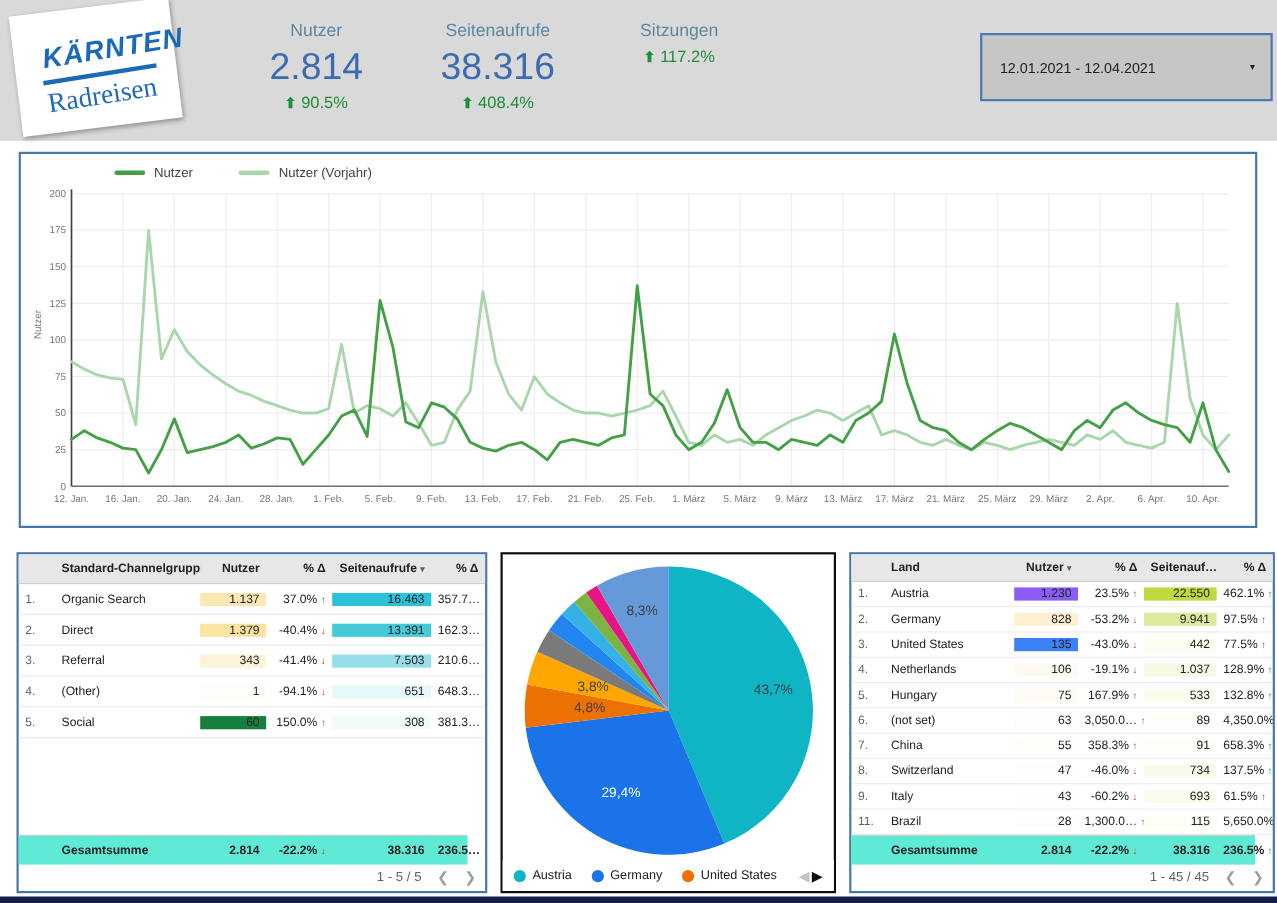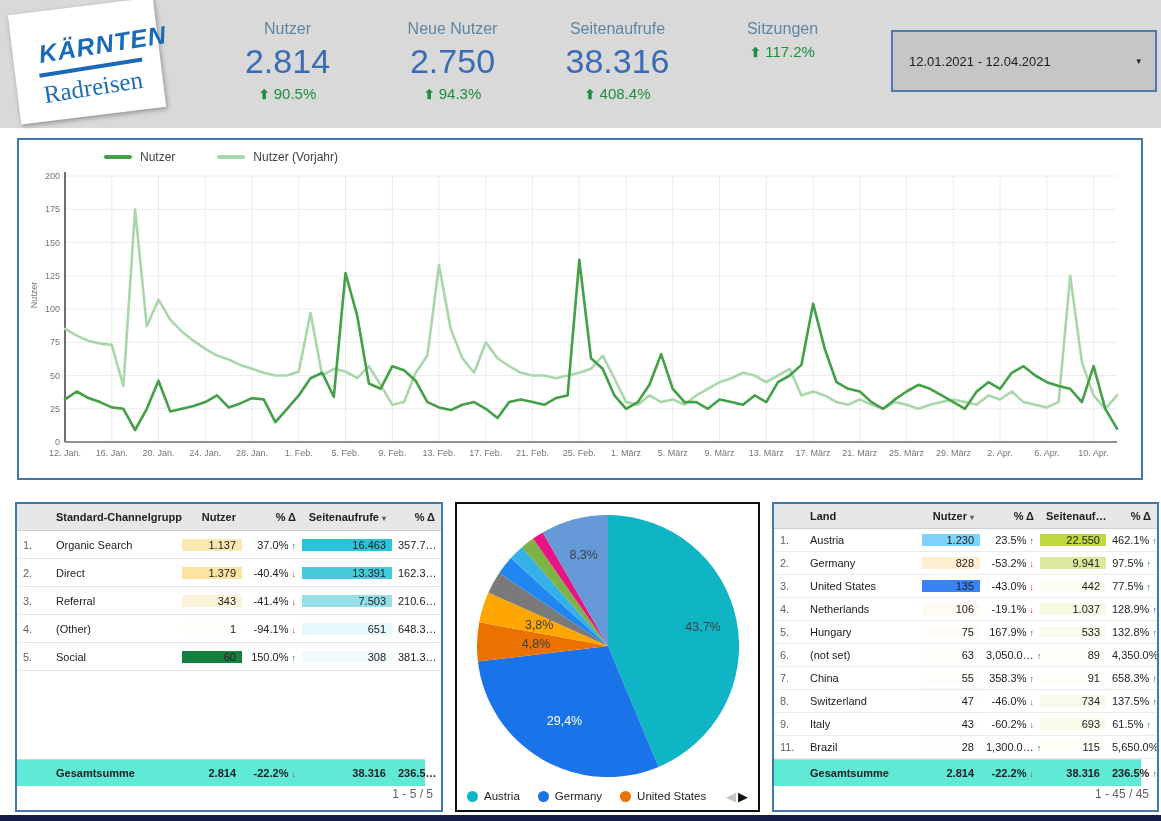--- a/index.html
+++ b/index.html
@@ -41,21 +41,21 @@
     font-size:11px;font-weight:bold;color:#202124;}
   .t-row{display:grid;align-items:center;border-bottom:1px solid #e8e8e8;font-size:11px;color:#202124;}
   .c{padding:0 6px;white-space:nowrap;overflow:hidden;}
   .c.num{color:#5f6368;}
   .c.r{text-align:right;}
   .arr-up{color:#188038;font-size:9px;}
   .arr-down{color:#d93025;font-size:9px;}
   .t-foot{position:absolute;left:0;right:16px;display:grid;align-items:center;font-weight:bold;
     font-size:11px;color:#202124;border-top:1px solid #cfcfcf;background:#5eead4;}
   .t-pager{position:absolute;right:8px;display:flex;align-items:center;gap:14px;
-    font-size:12px;color:#5f6368;flex-direction:column;}
+    font-size:12px;color:#5f6368;}
   .chev{color:#9aa0a6;font-size:13px;cursor:pointer;}
   #channels-panel .t-head,#channels-panel .t-row,#channels-panel .t-foot{grid-template-columns:33px 132px 60px 60px 90px 49px;}
   #channels-panel .t-head{height:26px;}
   #channels-panel .t-row{height:27px;}
   #countries-panel .t-head,#countries-panel .t-row,#countries-panel .t-foot{grid-template-columns:30px 118px 58px 60px 66px 51px;}
   #countries-panel .t-head{height:24px;}
   #countries-panel .t-row{height:22px;border-bottom:1px solid #ebebeb;}
   .t-foot{height:26px;bottom:24px;}
   .t-pager{bottom:3px;height:20px;}
   .sort-caret{font-size:8px;color:#5f6368;margin-left:3px;}
@@ -80,26 +80,20 @@
     <div id="logo-line1" class="abs">KÄRNTEN</div>
     <div id="logo-underline" class="abs"></div>
     <div id="logo-line2" class="abs">Radreisen</div>
   </div>
   <div id="scorecards" class="abs">
   <div class="scorecard">
     <div class="sc-label">Nutzer</div>
     <div class="sc-value">2.814</div>
     <div class="sc-delta">
       <span class="arr">⬆</span> 90.5%</div>
-  </div>
-  <div class="scorecard">
-    <div class="sc-label">Neue Nutzer</div>
-    <div class="sc-value">2.750</div>
-    <div class="sc-delta">
-      <span class="arr">⬆</span> 94.3%</div>
   </div>
   <div class="scorecard">
     <div class="sc-label">Seitenaufrufe</div>
     <div class="sc-value">38.316</div>
     <div class="sc-delta">
       <span class="arr">⬆</span> 408.4%</div>
   </div>
   <div class="scorecard">
     <div class="sc-label">Sitzungen</div>
     <div class="sc-delta">
@@ -306,21 +300,21 @@
       <div class="c">Land</div>
       <div class="c r">Nutzer<span class="sort-caret">▾</span></div>
       <div class="c r">% Δ</div>
       <div class="c r">Seitenauf…</div>
       <div class="c r">% Δ</div>
     </div>
   <div class="t-body">
     <div class="t-row">
       <div class="c num">1.</div>
       <div class="c">Austria</div>
-      <div class="c r" style="background:#7dd3fc">1.230</div>
+      <div class="c r" style="background:#8b5cf6">1.230</div>
       <div class="c r">23.5% <span class="arr-up">↑</span></div>
       <div class="c r" style="background:#c1d83f">22.550</div>
       <div class="c r">462.1% <span class="arr-up">↑</span></div>
     </div>
     <div class="t-row">
       <div class="c num">2.</div>
       <div class="c">Germany</div>
       <div class="c r" style="background:#fdefd0">828</div>
       <div class="c r">-53.2% <span class="arr-down">↓</span></div>
       <div class="c r" style="background:#dcea9e">9.941</div>

